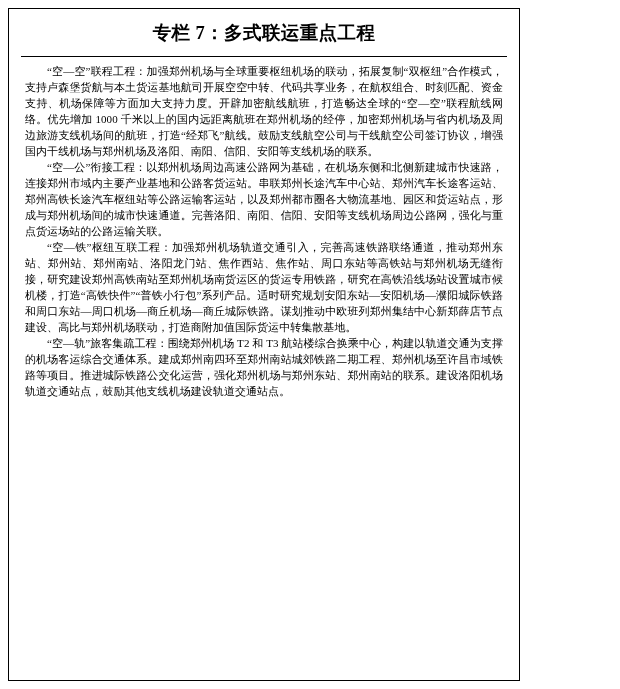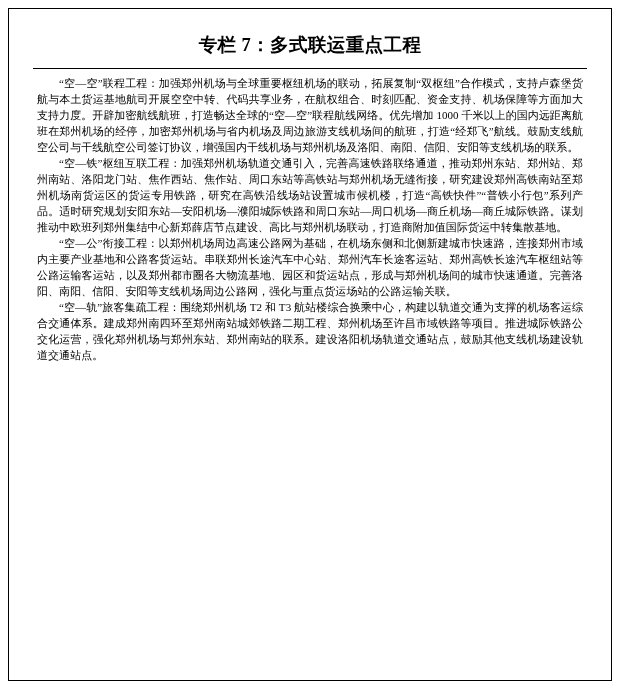--- a/index.html
+++ b/index.html
@@ -15,24 +15,24 @@
   }
   .page {
     position: relative;
     width: 620px;
     height: 689px;
     box-sizing: border-box;
     padding: 8px 8px 8px 8px;
   }
   .box {
     box-sizing: border-box;
-    width: 604px;
+    width: 512px;
     height: 673px;
     border: 1px solid #000000;
-    padding: 12px;
+    padding: 0;
     display: flex;
     flex-direction: column;
   }
   .box-title {
     text-align: center;
     font-size: 18.5px;
     font-weight: bold;
     letter-spacing: 0.4px;
     padding: 13px 0 8px 0;
     line-height: 1.2;
@@ -62,18 +62,18 @@
 </style>
 </head>
 <body>
 
 <div class="page">
   <div class="box">
     <div class="box-title">专栏 7：多式联运重点工程</div>
     <div class="divider"></div>
     <div class="box-body">
       <p class="para">“空—空”联程工程：加强郑州机场与全球重要枢纽机场的联动，拓展复制“双枢纽”合作模式，支持卢森堡货航与本土货运基地航司开展空空中转、代码共享业务，在航权组合、时刻匹配、资金支持、机场保障等方面加大支持力度。开辟加密航线航班，打造畅达全球的“空—空”联程航线网络。优先增加 1000 千米以上的国内远距离航班在郑州机场的经停，加密郑州机场与省内机场及周边旅游支线机场间的航班，打造“经郑飞”航线。鼓励支线航空公司与干线航空公司签订协议，增强国内干线机场与郑州机场及洛阳、南阳、信阳、安阳等支线机场的联系。</p>
+      <p class="para">“空—公”衔接工程：以郑州机场周边高速公路网为基础，在机场东侧和北侧新建城市快速路，连接郑州市域内主要产业基地和公路客货运站。串联郑州长途汽车中心站、郑州汽车长途客运站、郑州高铁长途汽车枢纽站等公路运输客运站，以及郑州都市圈各大物流基地、园区和货运站点，形成与郑州机场间的城市快速通道。完善洛阳、南阳、信阳、安阳等支线机场周边公路网，强化与重点货运场站的公路运输关联。</p>
       <p class="para">“空—铁”枢纽互联工程：加强郑州机场轨道交通引入，完善高速铁路联络通道，推动郑州东站、郑州站、郑州南站、洛阳龙门站、焦作西站、焦作站、周口东站等高铁站与郑州机场无缝衔接，研究建设郑州高铁南站至郑州机场南货运区的货运专用铁路，研究在高铁沿线场站设置城市候机楼，打造“高铁快件”“普铁小行包”系列产品。适时研究规划安阳东站—安阳机场—濮阳城际铁路和周口东站—周口机场—商丘机场—商丘城际铁路。谋划推动中欧班列郑州集结中心新郑薛店节点建设、高比与郑州机场联动，打造商附加值国际货运中转集散基地。</p>
-      <p class="para">“空—公”衔接工程：以郑州机场周边高速公路网为基础，在机场东侧和北侧新建城市快速路，连接郑州市域内主要产业基地和公路客货运站。串联郑州长途汽车中心站、郑州汽车长途客运站、郑州高铁长途汽车枢纽站等公路运输客运站，以及郑州都市圈各大物流基地、园区和货运站点，形成与郑州机场间的城市快速通道。完善洛阳、南阳、信阳、安阳等支线机场周边公路网，强化与重点货运场站的公路运输关联。</p>
       <p class="para">“空—轨”旅客集疏工程：围绕郑州机场 T2 和 T3 航站楼综合换乘中心，构建以轨道交通为支撑的机场客运综合交通体系。建成郑州南四环至郑州南站城郊铁路二期工程、郑州机场至许昌市域铁路等项目。推进城际铁路公交化运营，强化郑州机场与郑州东站、郑州南站的联系。建设洛阳机场轨道交通站点，鼓励其他支线机场建设轨道交通站点。</p>
     </div>
   </div>
 </div>
 
 </body></html>

